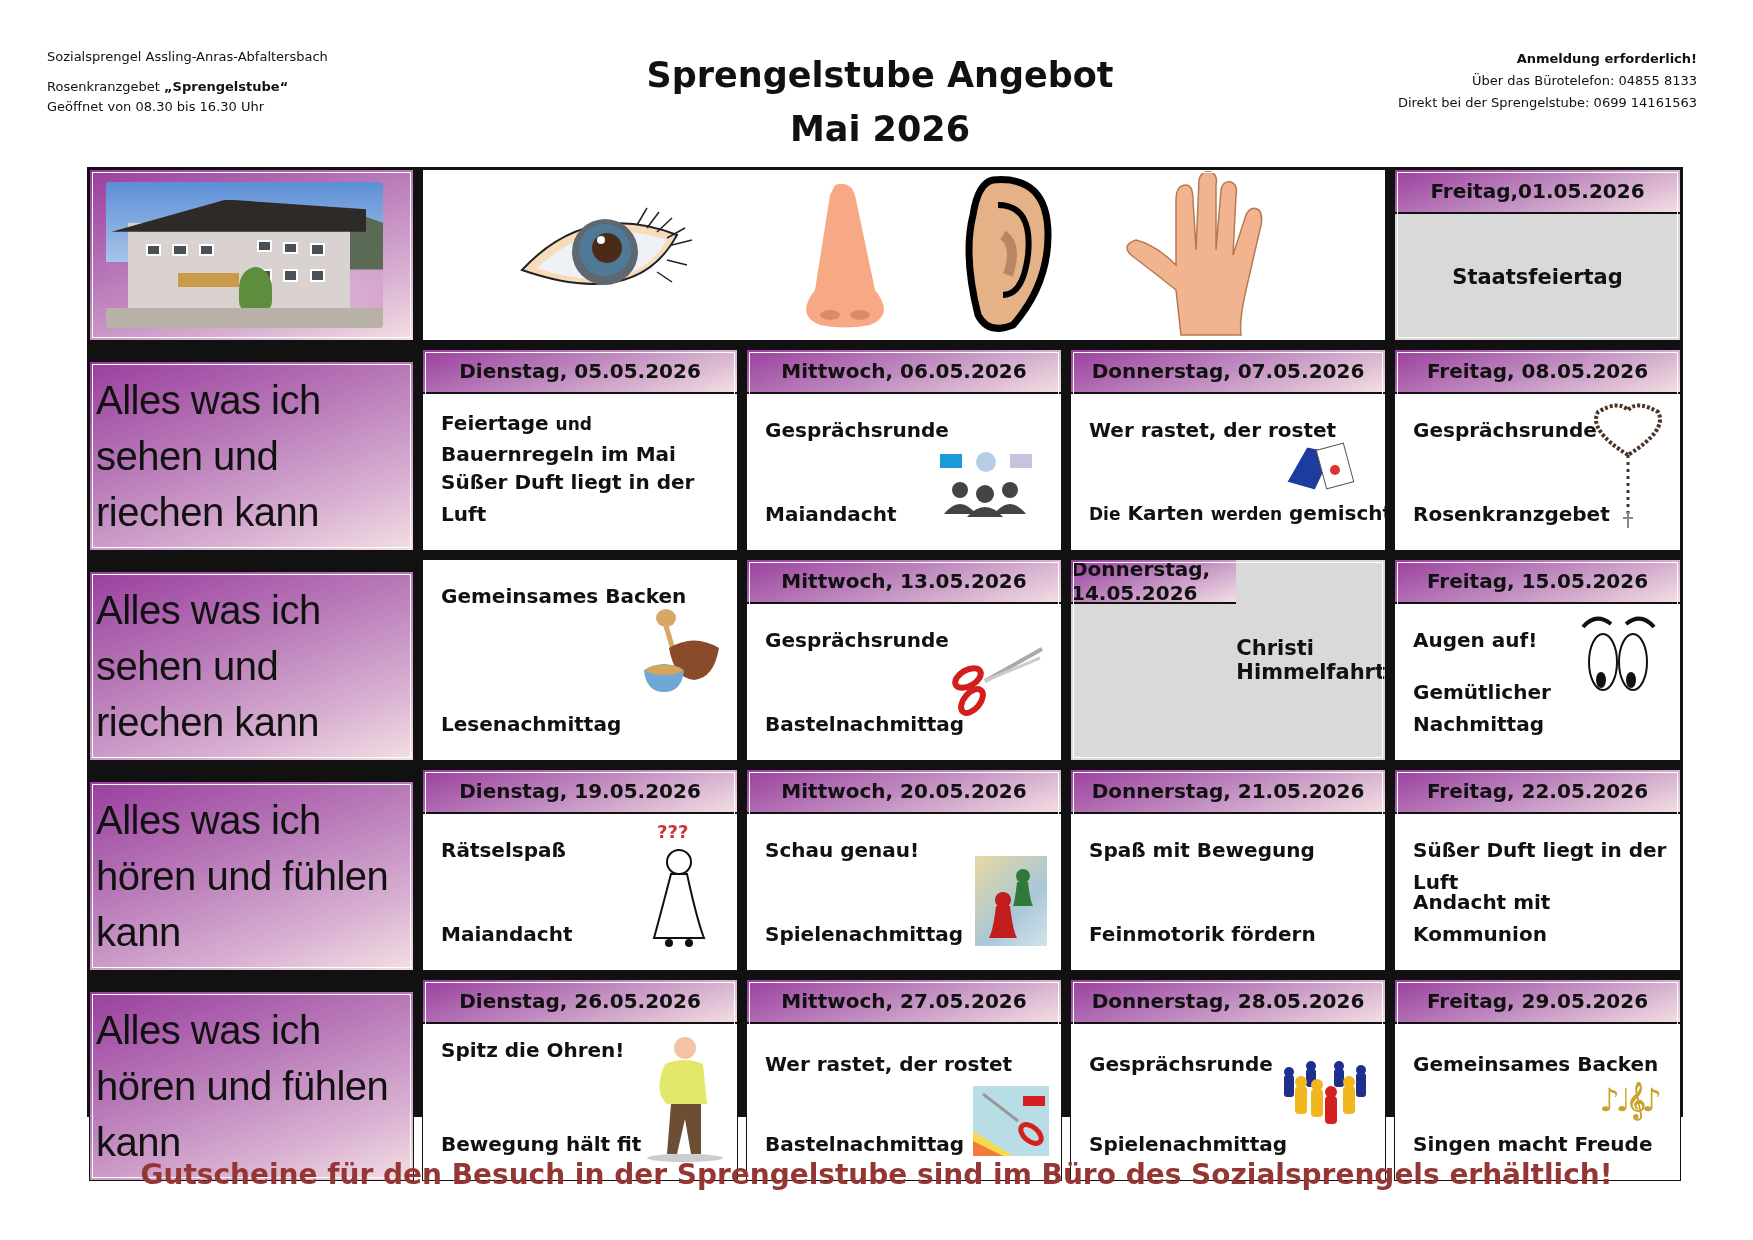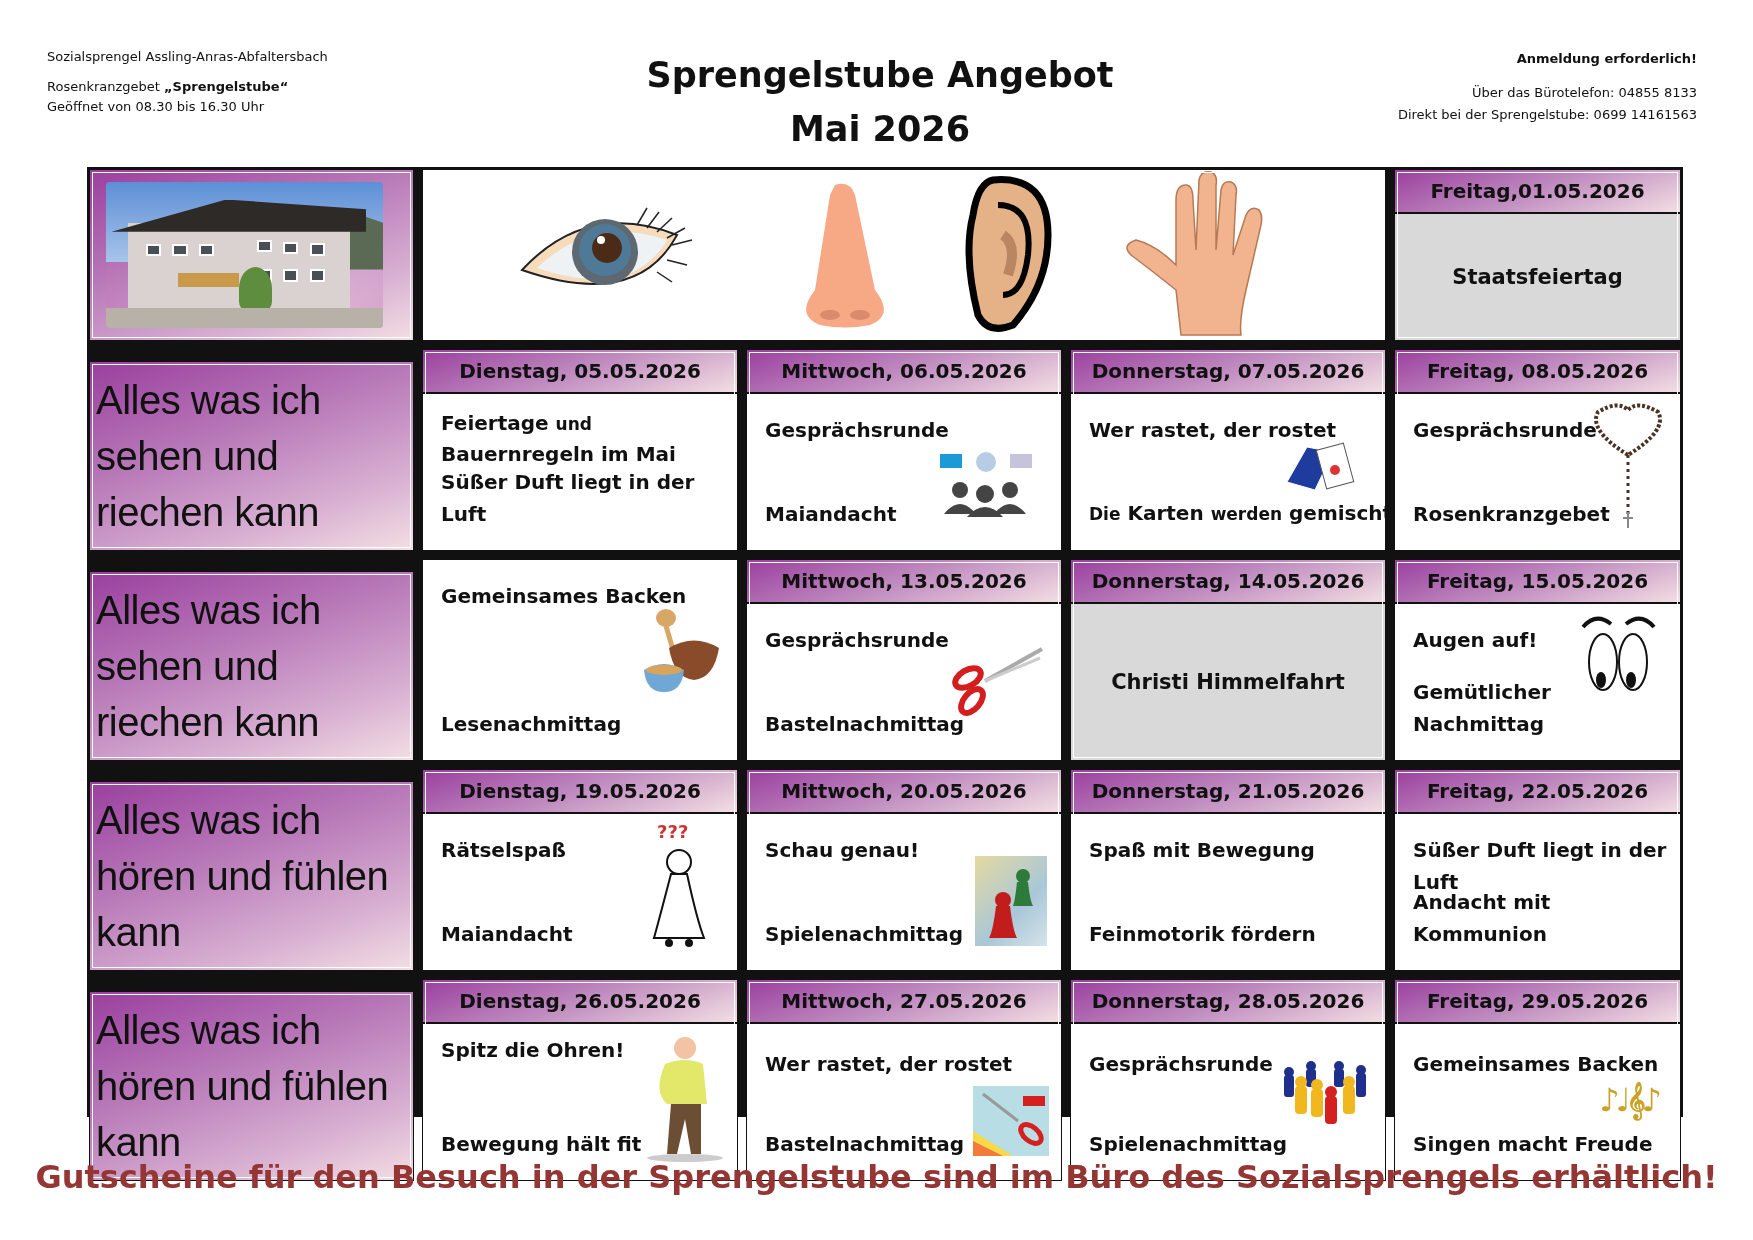--- a/index.html
+++ b/index.html
@@ -3,21 +3,21 @@
 <meta charset="utf-8">
 <style>
   html, body { margin:0; padding:0; background:#ffffff; }
   body { width:1753px; height:1240px; position:relative; overflow:hidden; font-family:"DejaVu Sans", sans-serif; color:#111; }
 
   .hdr-left { position:absolute; left:47px; top:47px; font-size:13px; line-height:20px; }
   .hdr-left .org { margin-bottom:10px; }
   .hdr-left b { font-weight:bold; }
   .hdr-center { position:absolute; left:560px; width:640px; top:48px; text-align:center; font-weight:bold; font-size:35px; line-height:54px; }
   .hdr-right { position:absolute; right:56px; top:48px; text-align:right; font-size:13px; line-height:22px; }
-  .hdr-right .req { font-weight:bold; margin-bottom:12px; }
+  .hdr-right .req { font-weight:bold; }
 
   .grid { position:absolute; left:87px; top:167px; width:1596px; height:950px; border:2px solid #111; box-sizing:border-box; display:grid;
           grid-template-columns: 325px 316px 316px 316px 1fr; grid-template-rows: repeat(5, 1fr); background:#111; gap:8px; }
   .cell { background:#fff; box-sizing:border-box; position:relative; border:1.5px solid #111; outline:1px solid #fff; outline-offset:-4px; }
 
   .purple { background: linear-gradient(160deg, #9a3f9e 0%, #b879b8 40%, #d8b0d2 75%, #f3dfe3 100%); }
   .theme { font-family:"Liberation Sans", sans-serif; font-size:40px; line-height:56px; padding:10px 6px; color:#111; letter-spacing:-0.5px;margin-top:12px; }
   .photo { padding:12px 30px 12px 16px; }
   .photo .img { width:100%; height:100%; position:relative; overflow:hidden;
       background: radial-gradient(ellipse at center, rgba(255,255,255,0) 60%, rgba(200,120,190,0.6) 100%); border-radius:4px; }
@@ -36,21 +36,21 @@
   .day { display:flex; flex-direction:column; padding:0; }
   .day-head { height:42px; border-bottom:2px solid #111; display:flex; align-items:center; justify-content:center; font-weight:bold; font-size:20px;
       background: linear-gradient(160deg, #9a3f9e 0%, #c08cc0 50%, #f3dfe3 100%); }
   .day-body { flex:1; position:relative; padding:14px 18px 0 18px; font-weight:bold; font-size:20px; line-height:32px; }
   .act1 { position:absolute; left:18px; top:20px; right:10px; }
   .act2 { position:absolute; left:18px; bottom:20px; right:10px; }
   .small { font-size:17px; }
   .holiday { background:#d9d9d9; display:flex; align-items:center; justify-content:center; font-weight:bold; font-size:21px; }
   .pic { position:absolute; }
 
-  .footer { position:absolute; left:0; right:0; top:1158px; text-align:center; color:#943634; font-weight:bold; font-size:32px; }
+  .footer { position:absolute; left:0; right:0; top:1158px; text-align:center; color:#943634; font-weight:bold; font-size:28px; }
 </style>
 </head>
 <body>
 
 <div class="hdr-left">
   <div class="org">Sozialsprengel Assling-Anras-Abfaltersbach</div>
   <div><span>Rosenkranzgebet </span><b>„Sprengelstube“</b></div>
   <div>Geöffnet von 08.30 bis 16.30 Uhr</div>
 </div>
 <div class="hdr-center">
@@ -214,21 +214,21 @@
       <span class="pic" style="right:16px;top:42px">
         <svg width="95" height="70" viewBox="0 0 95 70">
             <line x1="35" y1="35" x2="92" y2="3" stroke="#aaa" stroke-width="4"></line>
             <line x1="35" y1="35" x2="90" y2="12" stroke="#ccc" stroke-width="3"></line>
             <ellipse cx="18" cy="32" rx="14" ry="8" fill="none" stroke="#d41e1e" stroke-width="6" transform="rotate(-30 18 32)"></ellipse>
             <ellipse cx="22" cy="55" rx="14" ry="8" fill="none" stroke="#d41e1e" stroke-width="6" transform="rotate(-50 22 55)"></ellipse>
           </svg>
       </span>
     </div>
   </div>
-  <div class="cell holiday" style="display:flex;flex-direction:column;align-items:stretch;padding:0">
+  <div class="cell holiday" style="display:flex;flex-direction:row;align-items:stretch;padding:0">
     <div class="day-head">Donnerstag, 14.05.2026</div>
     <div style="flex:1;display:flex;align-items:center;justify-content:center">Christi Himmelfahrt</div>
   </div>
   <div class="cell day">
     <div class="day-head">Freitag, 15.05.2026</div>
     <div class="day-body">
       <div class="act1">Augen auf!</div>
       <div class="act2">Gemütlicher Nachmittag</div>
       <span class="pic" style="right:24px;top:8px">
         <svg width="75" height="85" viewBox="0 0 75 85">

